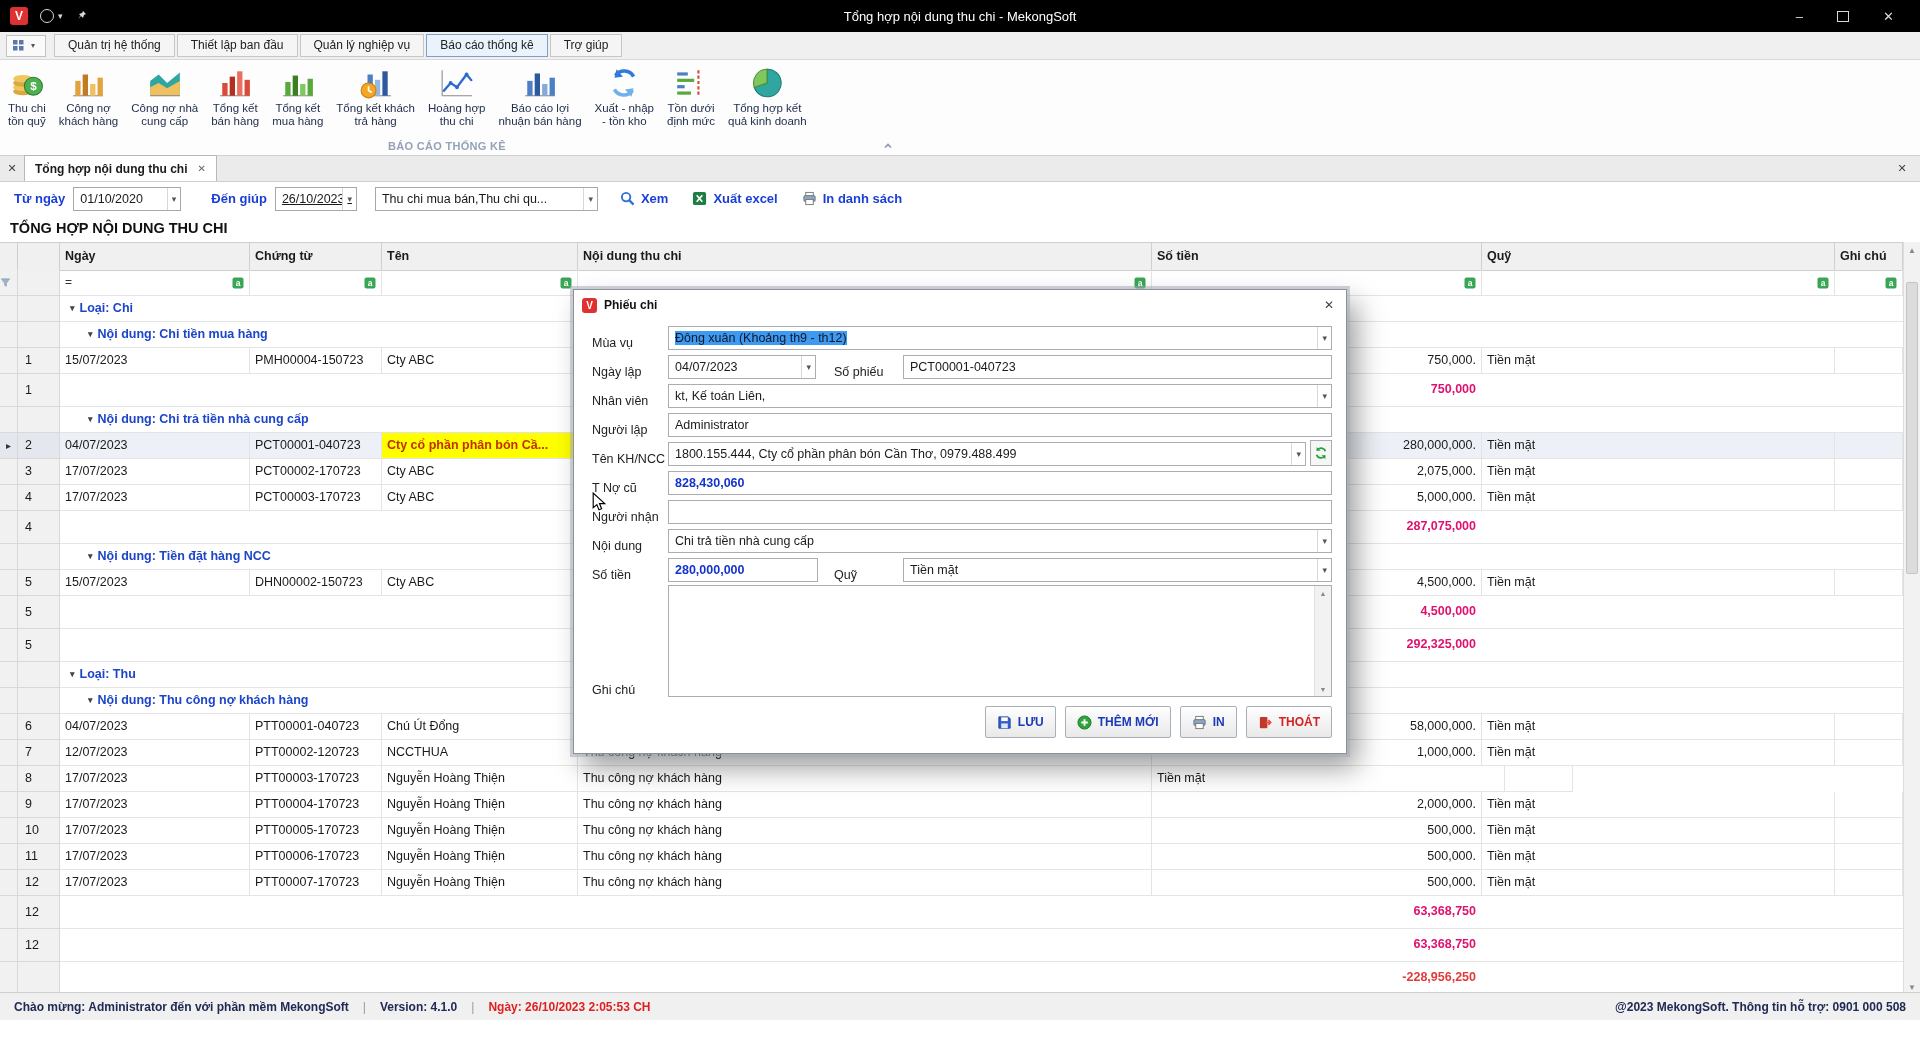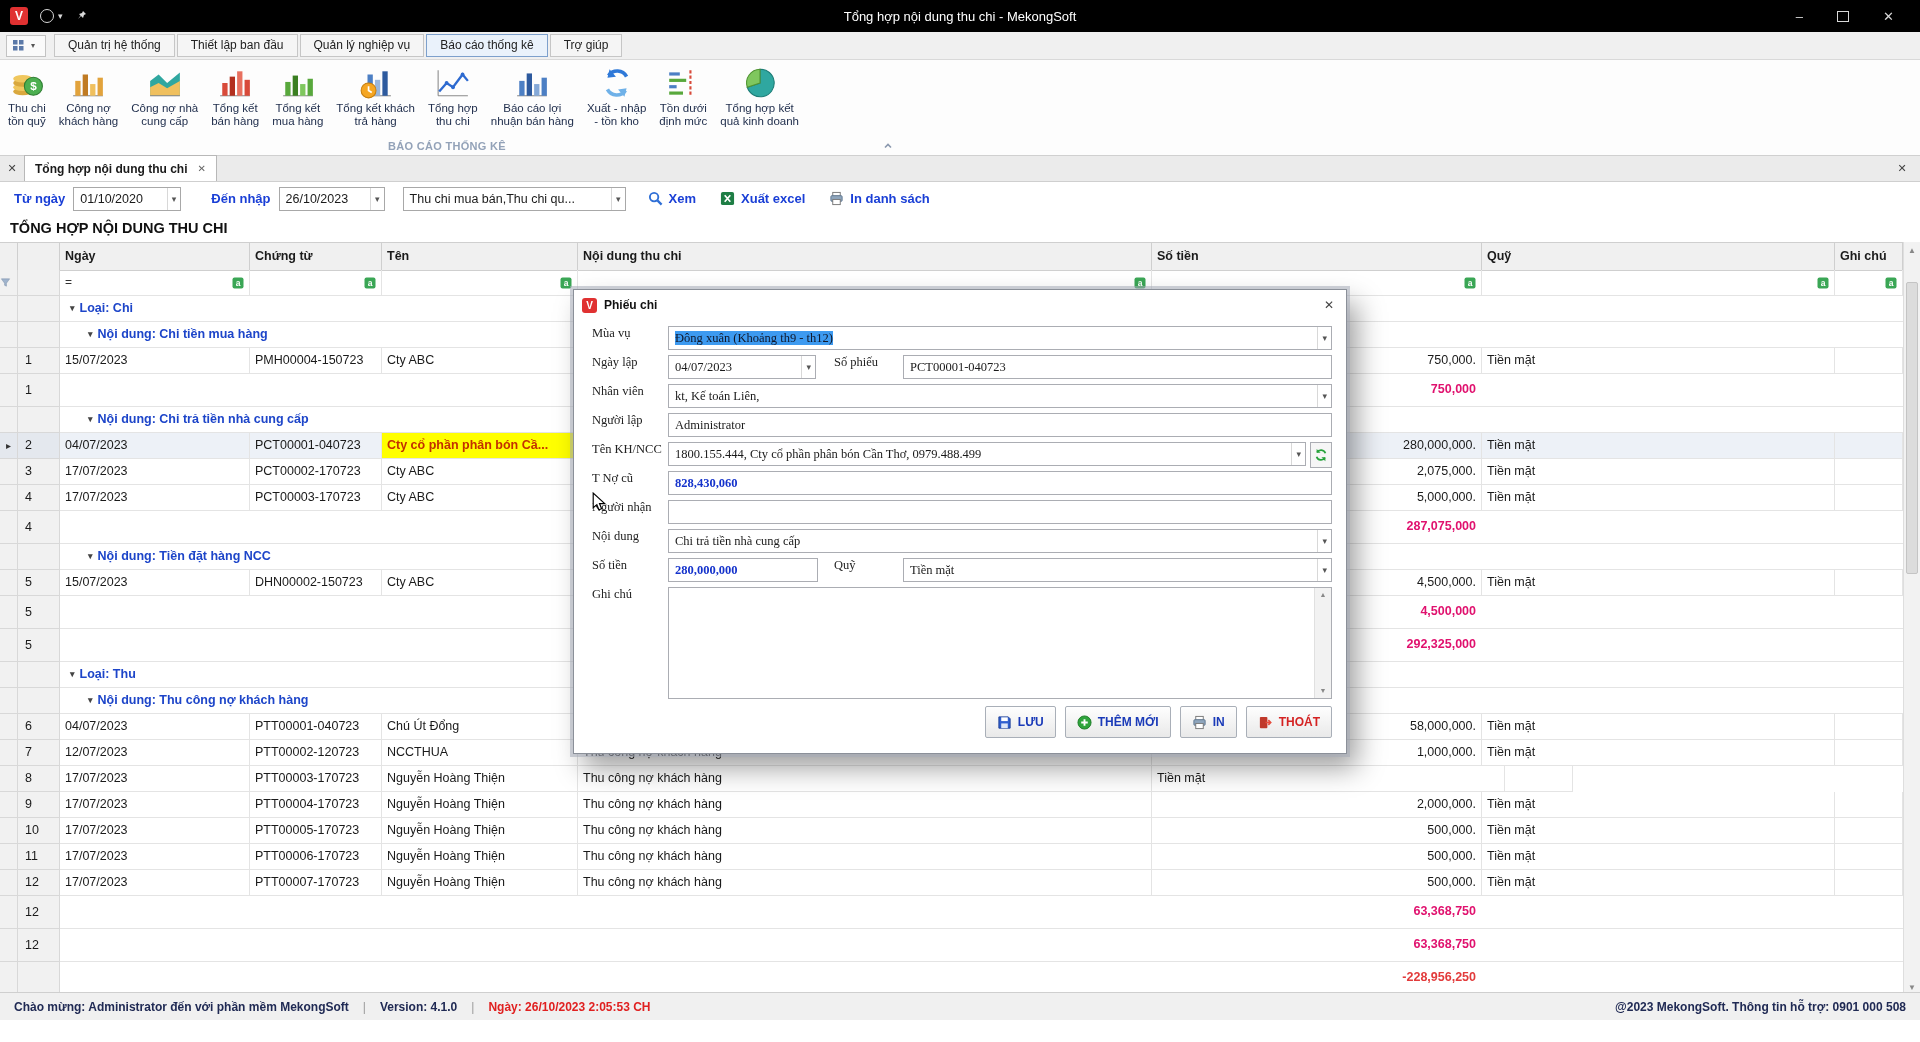--- a/index.html
+++ b/index.html
@@ -49,21 +49,21 @@
 
   
   .toolbar{position:absolute;left:0;top:182px;width:1920px;height:33px;background:#fff;display:flex;align-items:center;}
   .tlabel{color:#1a3fd6;font-weight:bold;font-size:13px;}
   .ml14{margin-left:14px;} .ml8{margin-left:8px;} .ml30{margin-left:30px;} .ml18{margin-left:18px;}
   .ml22{margin-left:22px;} .ml24{margin-left:24px;}
   .combo{height:24px;border:1px solid #a8a8a8;background:#fff;display:flex;align-items:center;
          box-sizing:border-box;font-size:12.5px;justify-content:flex-end;}
   .combo .cval{flex:1;padding:0 6px;white-space:nowrap;overflow:hidden;}
   .carrow{font-size:9px;color:#555;padding:0 4px;border-left:1px solid #d8d8d8;align-self:stretch;display:flex;align-items:center;}
-  .w108{width:108px;} .w106{width:106px;} .w223{width:223px;}
+  .w108{width:108px;} .w106{width:82px;text-decoration:underline;} .w223{width:223px;}
   .tbtn{display:flex;align-items:center;gap:6px;color:#1a3fd6;font-weight:bold;font-size:13px;cursor:default;}
 
   
   .rtitle{position:absolute;left:10px;top:215px;height:27px;line-height:27px;font-size:14.5px;font-weight:bold;color:#111;}
 
   
   .thead,.tfilter{position:absolute;left:0;width:1903px;display:flex;box-sizing:border-box;}
   .thead{top:242px;height:28px;border-top:1px solid #cfcfcf;}
   .tfilter{top:270px;height:26px;}
   .tbody{position:absolute;left:0;top:296px;width:1903px;}
@@ -119,21 +119,21 @@
 
   
   .modal{position:absolute;left:573px;top:289px;width:774px;height:465px;background:#fff;
          border:1px solid #8b9099;box-shadow:0 0 0 3px rgba(165,172,184,.55), 10px 14px 26px rgba(0,0,0,.38);
          box-sizing:border-box;z-index:40;}
   .mhead{height:26px;display:flex;align-items:center;padding:2px 8px 0 8px;gap:7px;}
   .vlogo.sm{width:15px;height:15px;font-size:10px;flex:0 0 15px;}
   .mtitle{font-size:12px;font-weight:bold;color:#111;}
   .mclose{margin-left:auto;color:#444;font-size:12px;padding:0 4px;}
   .mbody{padding:8px 14px 0 18px;}
-  .mrow{display:flex;align-items:flex-start;height:24px;margin-bottom:5px;font-family:Liberation Serif, serif;}
+  .mrow{display:flex;align-items:flex-end;height:24px;margin-bottom:5px;}
   .mrow.tall{height:110px;margin-bottom:5px;}
   .mlabel{flex:0 0 76px;font-size:12.5px;color:#222;}
   .mlabel2{flex:0 0 69px;margin-left:18px;font-size:12.5px;color:#222;}
   .mlabel2.q{margin-left:16px;}
   .mctl{height:24px;border:1px solid #abadb3;background:#fff;display:flex;align-items:center;
         box-sizing:border-box;font-size:12.5px;}
   .grow{flex:1;}
   .w148m{flex:0 0 148px;}
   .w150m{flex:0 0 150px;}
   .mctl .mval{flex:1;padding:0 6px;white-space:nowrap;overflow:hidden;}
@@ -275,21 +275,21 @@
       <div class="ritem">
         <span class="ricon">
           <svg width="34" height="34" viewBox="0 0 32 32">
               <path d="M2 28h28M2 28V4" stroke="#8a8a8a"></path>
               <path d="M3 24l7-8 6 4 9-12 5 6" stroke="#2d6ad0" stroke-width="2.2" fill="none"></path>
               <circle cx="10" cy="16" r="1.8" fill="#2d6ad0"></circle>
               <circle cx="16" cy="20" r="1.8" fill="#2d6ad0"></circle>
               <circle cx="25" cy="8" r="1.8" fill="#2d6ad0"></circle>
             </svg>
         </span>
-        <span class="rlbl">Tổng hợp</span>
+        <span class="rlbl">Hoàng hợp</span>
         <span class="rlbl">thu chi</span>
       </div>
       <div class="ritem">
         <span class="ricon">
           <svg width="34" height="34" viewBox="0 0 32 32">
               <path d="M2 28h28" stroke="#8a8a8a"></path>
               <rect x="4" y="14" width="5" height="14" fill="#4c7fc4"></rect>
               <rect x="11" y="7" width="5" height="21" fill="#2d5a9e"></rect>
               <rect x="18" y="17" width="5" height="11" fill="#85a9d8"></rect>
               <rect x="25" y="11" width="5" height="17" fill="#4c7fc4"></rect>
@@ -350,21 +350,21 @@
     </span>
     <span class="dtclose right">✕</span>
   </div>
 
   <div class="toolbar">
     <span class="tlabel ml14">Từ ngày</span>
     <span class="combo w108 ml8">
       <span class="cval">01/10/2020</span>
       <span class="carrow">▾</span>
     </span>
-    <span class="tlabel ml30">Đến nhập</span>
+    <span class="tlabel ml30">Đến giúp</span>
     <span class="combo w106 ml8">
       <span class="cval">26/10/2023</span>
       <span class="carrow">▾</span>
     </span>
     <span class="combo w223 ml18">
       <span class="cval">Thu chi mua bán,Thu chi qu...</span>
       <span class="carrow">▾</span>
     </span>
     <span class="tbtn ml22">
       <svg width="15" height="15" viewBox="0 0 16 16">

